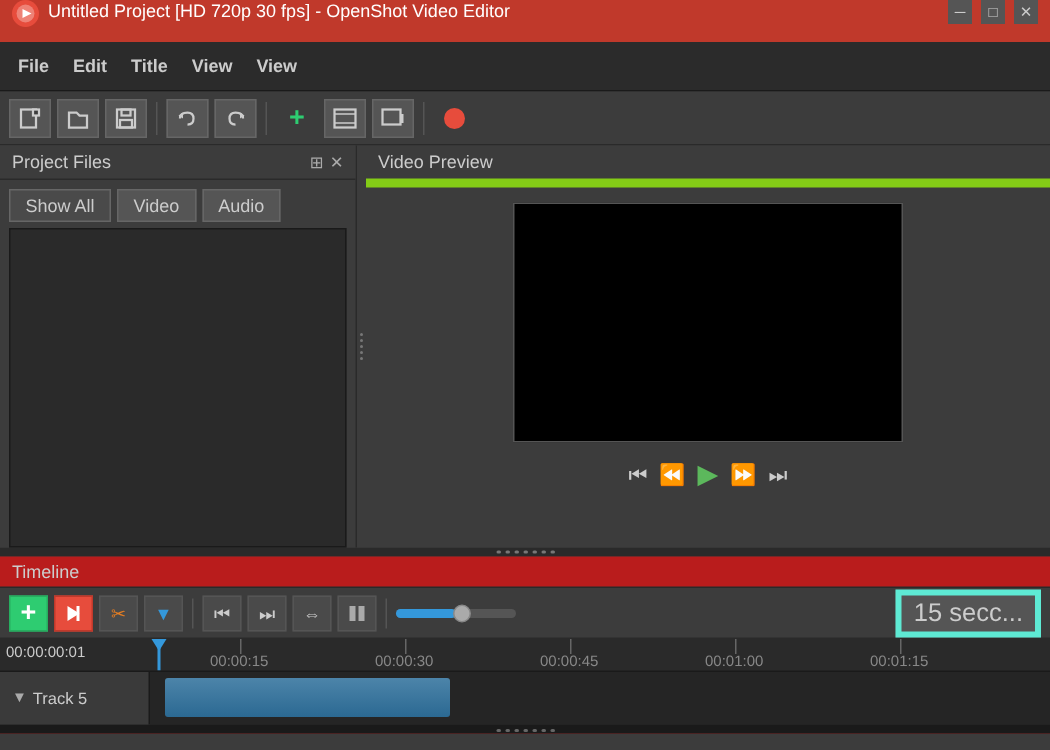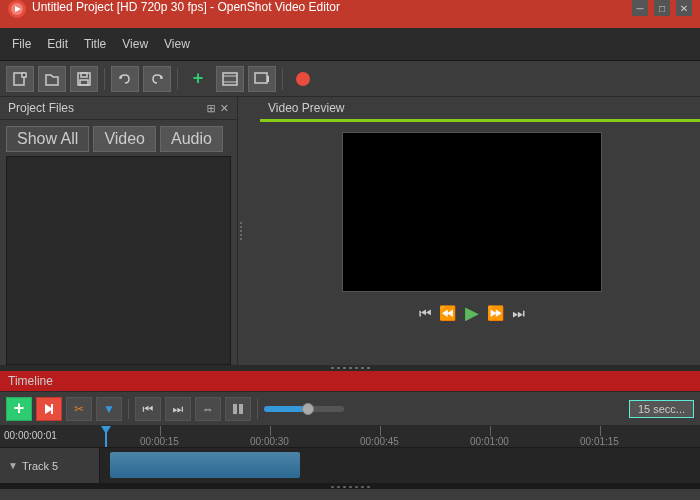--- a/index.html
+++ b/index.html
@@ -30,20 +30,21 @@
     }
 
     
     #menu-bar {
       background: #2b2b2b;
       height: 22px;
       display: flex;
       align-items: center;
       padding: 16px 4px;
       border-bottom: 1px solid #1a1a1a;
+      font-weight: bold;
     }
     .menu-item {
       padding: 2px 8px;
       cursor: pointer;
       color: #ccc;
       font-size: 12px;
     }
 
     
     #toolbar {
@@ -96,21 +97,21 @@
       display: flex;
       gap: 4px;
       padding: 6px 6px 4px 6px;
     }
     .filter-tab {
       padding: 3px 10px;
       background: #555;
       border: 1px solid #666;
       color: #ccc;
       cursor: pointer;
-      font-size: 16px;
+      font-size: 12px;
     }
     .filter-tab.active { background: #4a4a4a; }
 
     #file-area {
       flex: 1;
       background: #2a2a2a;
       margin: 0 6px;
       border: 1px solid #1a1a1a;
     }
 
@@ -146,22 +147,21 @@
     #right-panel {
       flex: 1;
       background: #3c3c3c;
       display: flex;
       flex-direction: column;
     }
     #video-preview-header {
       padding: 4px 8px;
       font-size: 12px;
       color: #ccc;
-      border-bottom: 3px solid #84cc16;
-      margin-left: 16px;
+      border-bottom: 6px solid #84cc16;
     }
     #video-screen {
       background: #000;
       width: 260px;
       height: 160px;
       margin: 10px auto 6px auto;
       border: 1px solid #555;
     }
     #video-controls {
       display: flex;
@@ -229,23 +229,23 @@
     }
     .tl-slider-fill { width: 50%; height: 100%; background: #3498db; border-radius: 3px; }
     .tl-slider-thumb {
       width: 12px; height: 12px; background: #aaa; border-radius: 50%;
       position: absolute; top: -3px; left: 48%; border: 1px solid #888;
     }
     .tl-time-display {
       margin-left: auto;
       background: #555;
       padding: 2px 8px;
-      font-size: 11px;
-      color: #ccc;
-      border: 1px solid #5eead4;
+      font-size: 17px;
+      color: #ccc;
+      border: 4px solid #5eead4;
     }
 
     #timeline-ruler {
       background: #2a2a2a;
       height: 22px;
       display: flex;
       align-items: center;
       padding: 0 0 0 100px;
       font-size: 10px;
       color: #888;

